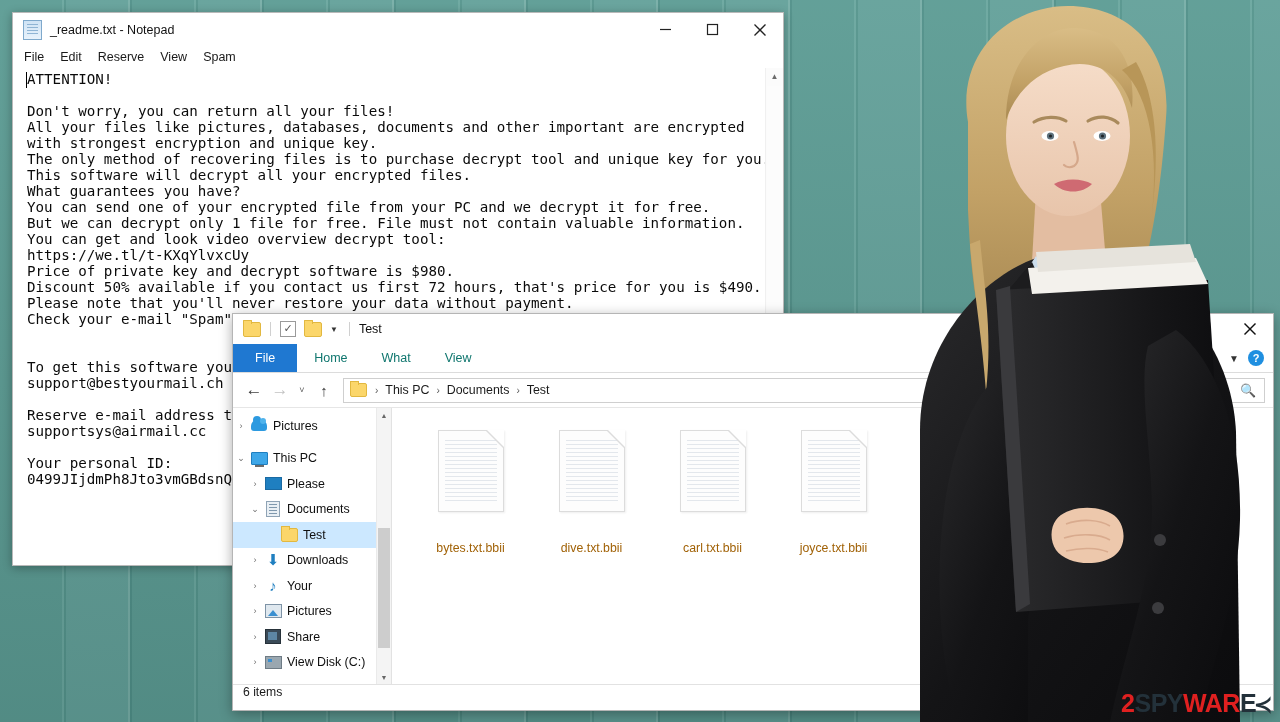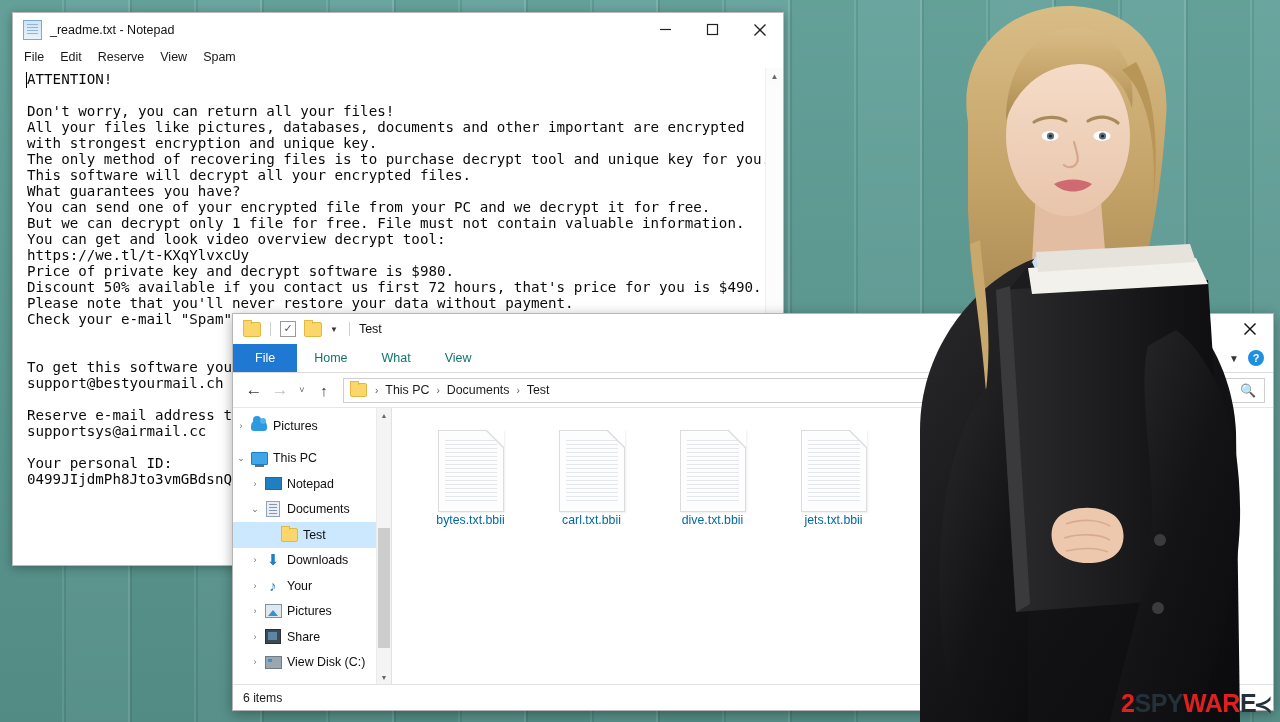--- a/index.html
+++ b/index.html
@@ -381,32 +381,32 @@
   .file-icon::after {
     content: "";
     position: absolute;
     right: -1px; top: -1px;
     width: 0; height: 0;
     border-left: 17px solid transparent;
     border-top: 17px solid #ffffff;
     filter: drop-shadow(-1px 1px 0 #dcdcdc);
   }
   .file-name {
-    margin-top: 1px;
+    margin-top: 29px;
     font-size: 12.3px;
-    color: #0369a1;
+    color: #a16207;
     white-space: nowrap;
   }
   .ex-status {
     height: 25px;
     flex: 0 0 auto;
     background: #ffffff;
     border-top: 1px solid #e2e2e2;
     display: flex;
-    align-items: center;
+    align-items: flex-start;
     padding-left: 10px;
   }
   .ex-status-text { font-size: 12.2px; color: #1a1a1a; }
 
   
   #person { position: absolute; right: 0; top: 0; width: 420px; height: 722px; }
   #person svg { display: block; }
 
   
   #watermark {
@@ -565,21 +565,21 @@
           <div class="nav-ico">
               <div class="ic-pc"></div>
             </div>
           <div class="nav-label">This PC</div>
         </div>
         <div class="nav-item" style="padding-left:14px;">
           <div class="nav-exp">›</div>
           <div class="nav-ico">
               <div class="ic-desktop"></div>
             </div>
-          <div class="nav-label">Notepad</div>
+          <div class="nav-label">Please</div>
         </div>
         <div class="nav-item" style="padding-left:14px;">
           <div class="nav-exp">⌄</div>
           <div class="nav-ico">
               <div class="ic-doc"></div>
             </div>
           <div class="nav-label">Documents</div>
         </div>
         <div class="nav-item selected" style="padding-left:30px;">
           <div class="nav-exp"></div>
@@ -632,25 +632,29 @@
       </div>
 
       <div class="ex-content">
         <div class="file-grid">
           <div class="file-cell">
             <div class="file-icon"></div>
             <div class="file-name">bytes.txt.bbii</div>
           </div>
           <div class="file-cell">
             <div class="file-icon"></div>
+            <div class="file-name">dive.txt.bbii</div>
+          </div>
+          <div class="file-cell">
+            <div class="file-icon"></div>
             <div class="file-name">carl.txt.bbii</div>
           </div>
           <div class="file-cell">
             <div class="file-icon"></div>
-            <div class="file-name">dive.txt.bbii</div>
+            <div class="file-name">joyce.txt.bbii</div>
           </div>
           <div class="file-cell">
             <div class="file-icon"></div>
             <div class="file-name">jets.txt.bbii</div>
           </div>
         </div>
       </div>
     </div>
 
     <div class="ex-status">

